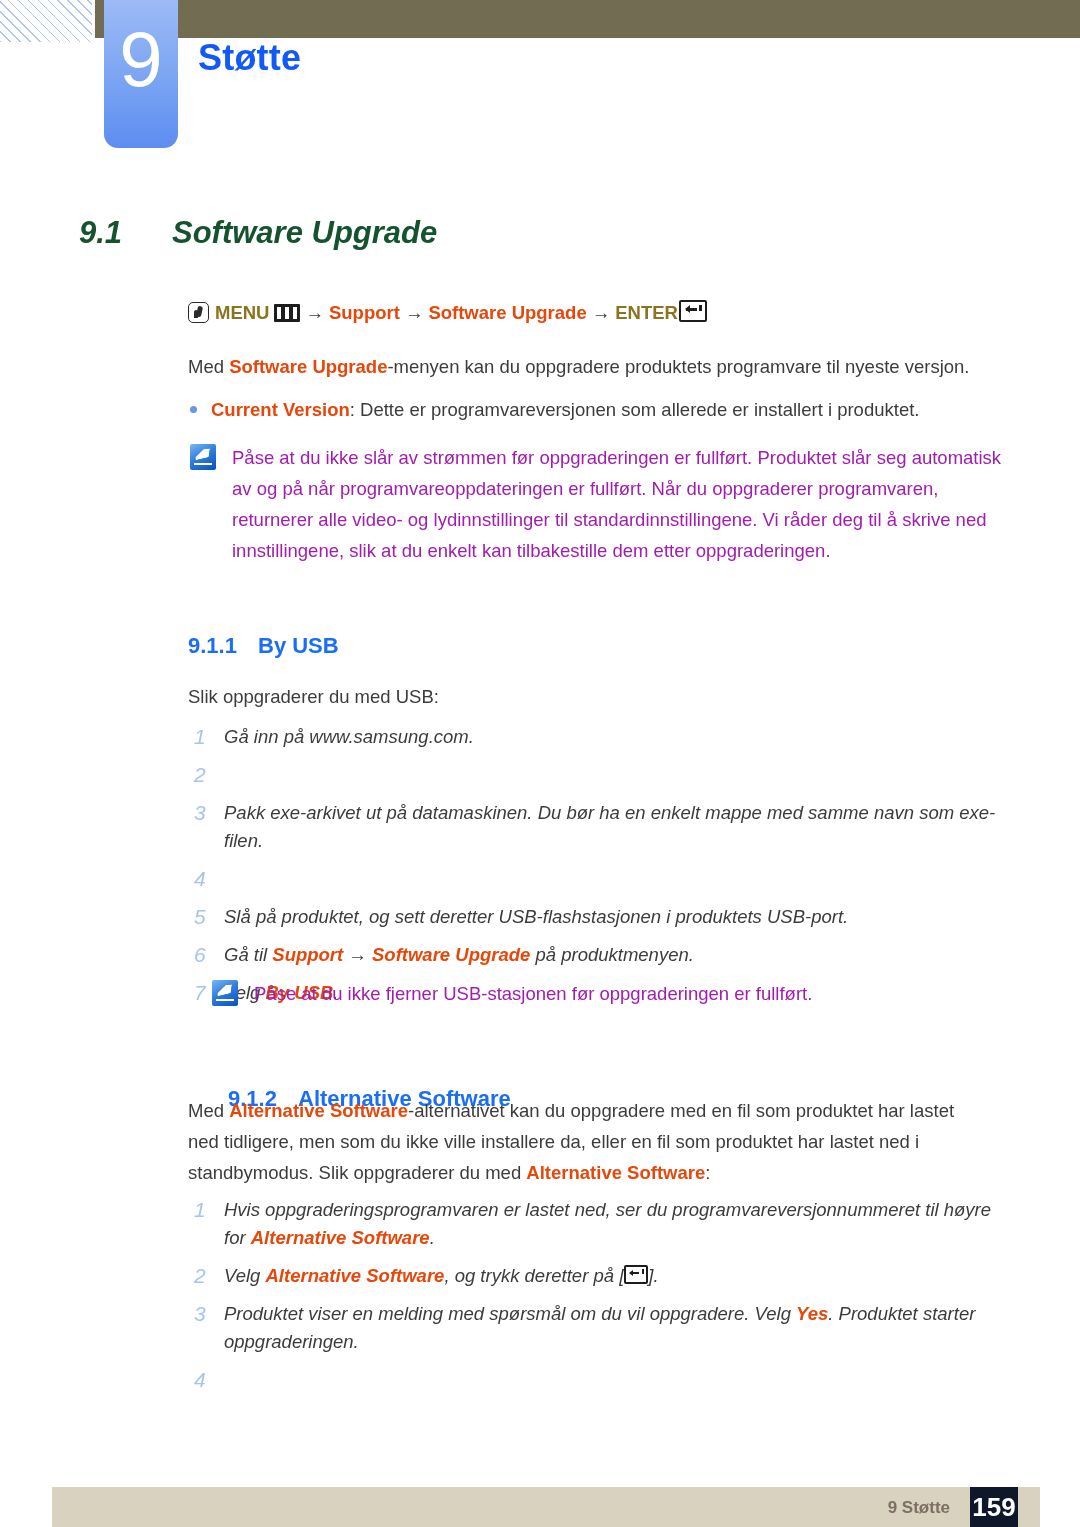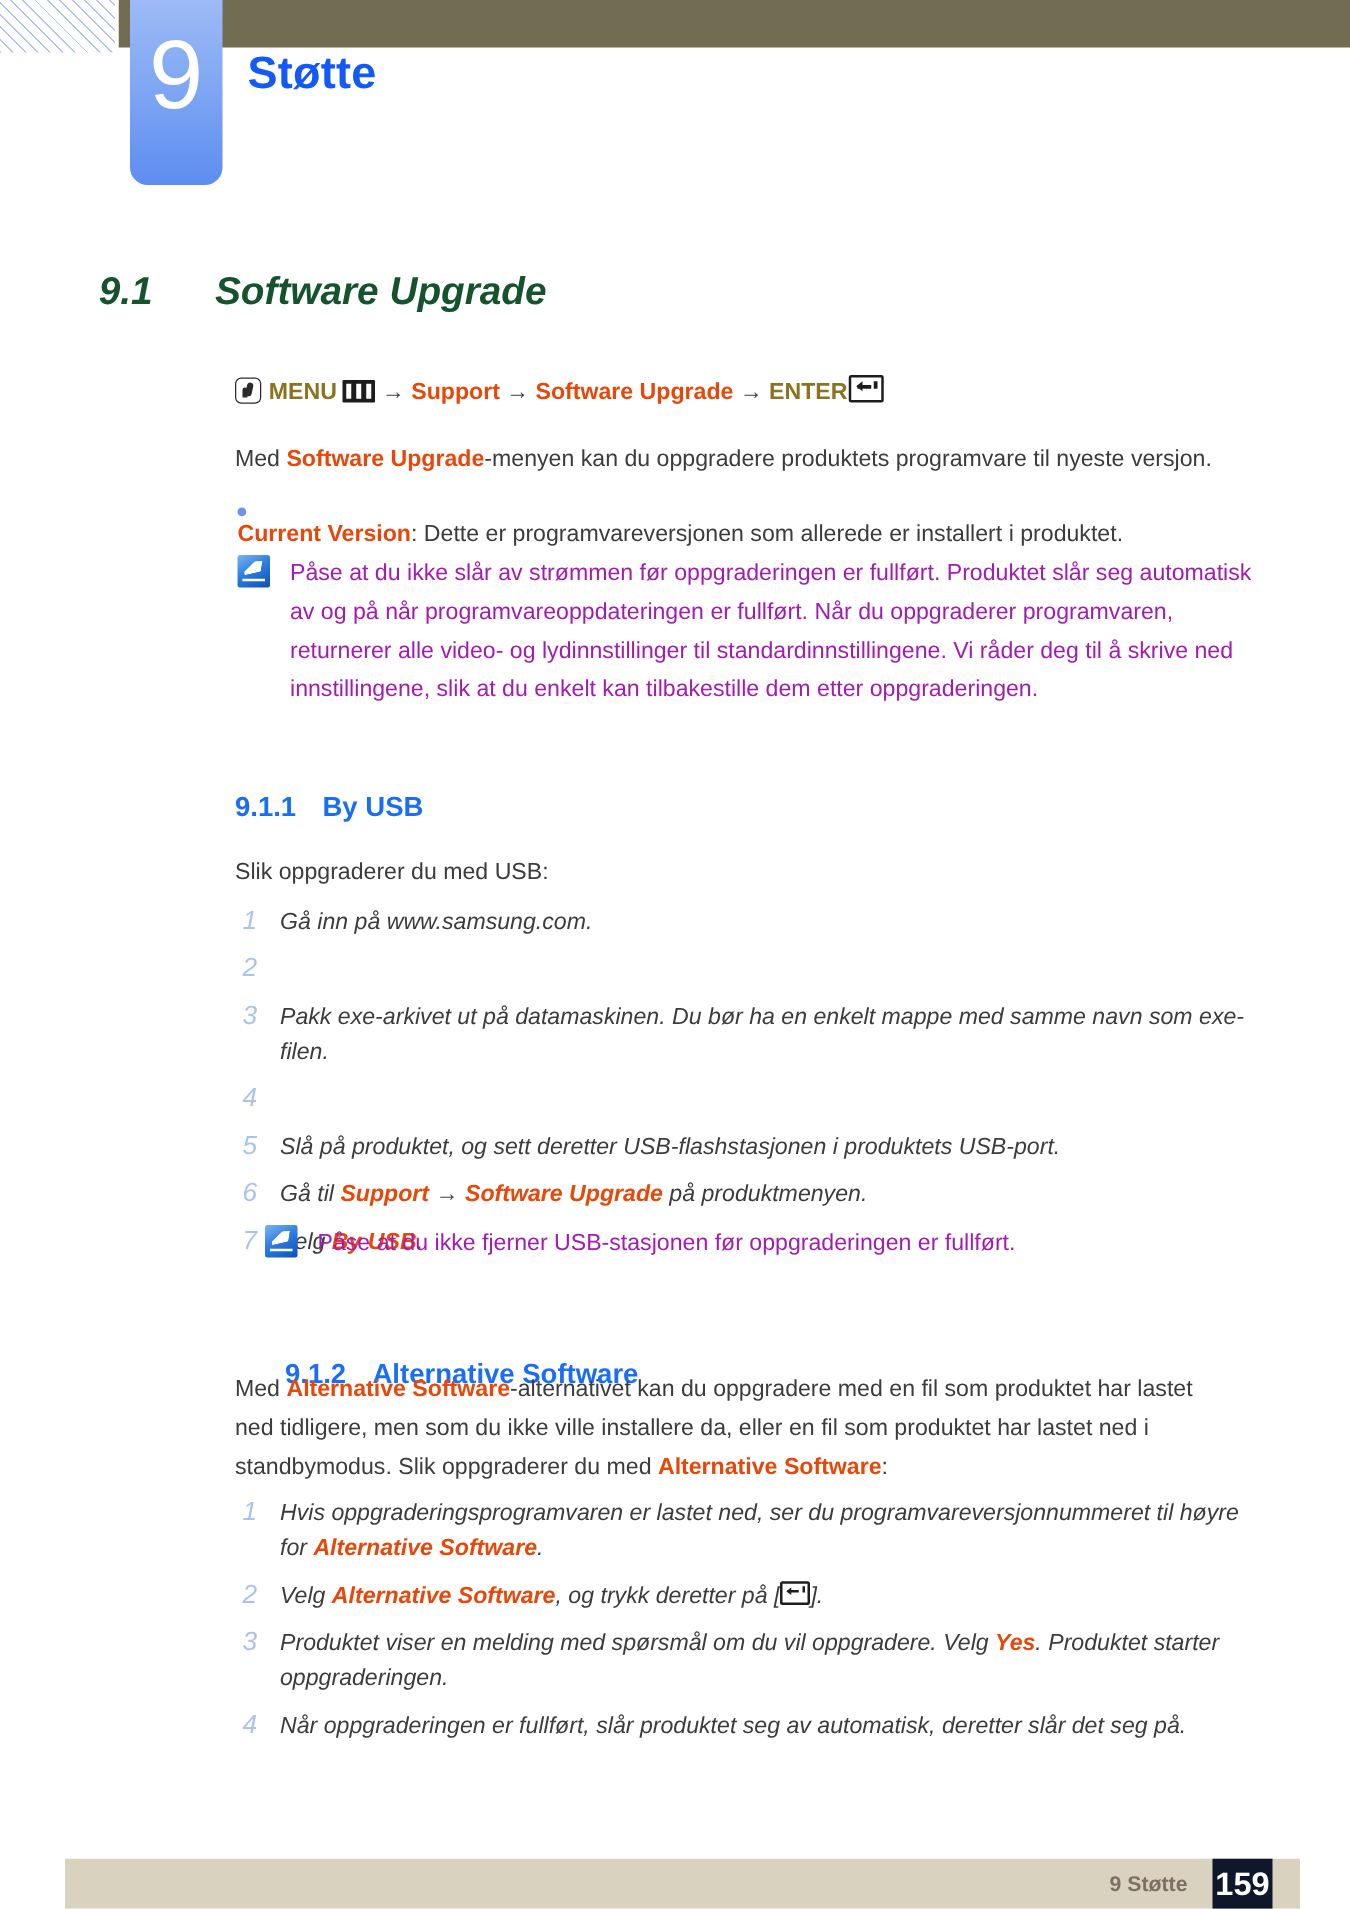--- a/index.html
+++ b/index.html
@@ -356,21 +356,21 @@
 </div>
 
 <div class="menu-path">
   <span class="ic-hand"></span><span class="gold">MENU</span><span class="ic-menu"><i></i><i></i><i></i></span><span class="arrow">→</span><span class="orange">Support</span><span class="arrow">→</span><span class="orange">Software Upgrade</span><span class="arrow">→</span><span class="gold">ENTER</span><span class="ic-enter"><span class="stem"></span></span>
 </div>
 
 <div class="para" style="top:353px; left:188px; width:800px;">
   <span>Med </span><span class="orange">Software Upgrade</span><span>-menyen kan du oppgradere produktets programvare til nyeste versjon.</span>
 </div>
 
-<div class="bullet-row" style="top:396px; left:190px; width:800px;flex-direction:column;">
+<div class="bullet-row" style="top:396px; left:190px; width:800px;">
   <span class="bullet-dot"></span>
   <span class="para" style="position:static;"><span class="orange">Current Version</span><span>: Dette er programvareversjonen som allerede er installert i produktet.</span></span>
 </div>
 
 <div class="note" style="top:442px; left:190px; width:815px;">
   <span class="note-icon"></span>
   <span class="note-text">Påse at du ikke slår av strømmen før oppgraderingen er fullført. Produktet slår seg automatisk av og på når programvareoppdateringen er fullført. Når du oppgraderer programvaren, returnerer alle video- og lydinnstillinger til standardinnstillingene. Vi råder deg til å skrive ned innstillingene, slik at du enkelt kan tilbakestille dem etter oppgraderingen.</span>
 </div>
 
 <div class="sub-title" style="top:633px; left:188px;">
@@ -427,20 +427,19 @@
     <div class="oitem">
       <span class="onum">2</span>
       <span class="otext"><span>Velg </span><span class="orange">Alternative Software</span><span>, og trykk deretter på [</span><span class="ic-enter-inline"><span class="stem"></span></span><span>].</span></span>
     </div>
     <div class="oitem">
       <span class="onum">3</span>
       <span class="otext"><span>Produktet viser en melding med spørsmål om du vil oppgradere. Velg </span><span class="orange">Yes</span><span>. Produktet starter oppgraderingen.</span></span>
     </div>
     <div class="oitem">
       <span class="onum">4</span>
-      <span class="otext"><span>Når oppgraderingen er fullført, slår produktet seg av automatisk, deretter slår det seg på.</span></span>
     </div>
   </div>
 
 <div class="footer">
   <span class="footer-label">9 Støtte</span>
   <span class="footer-page">159</span>
 </div>
 
 </body></html>

